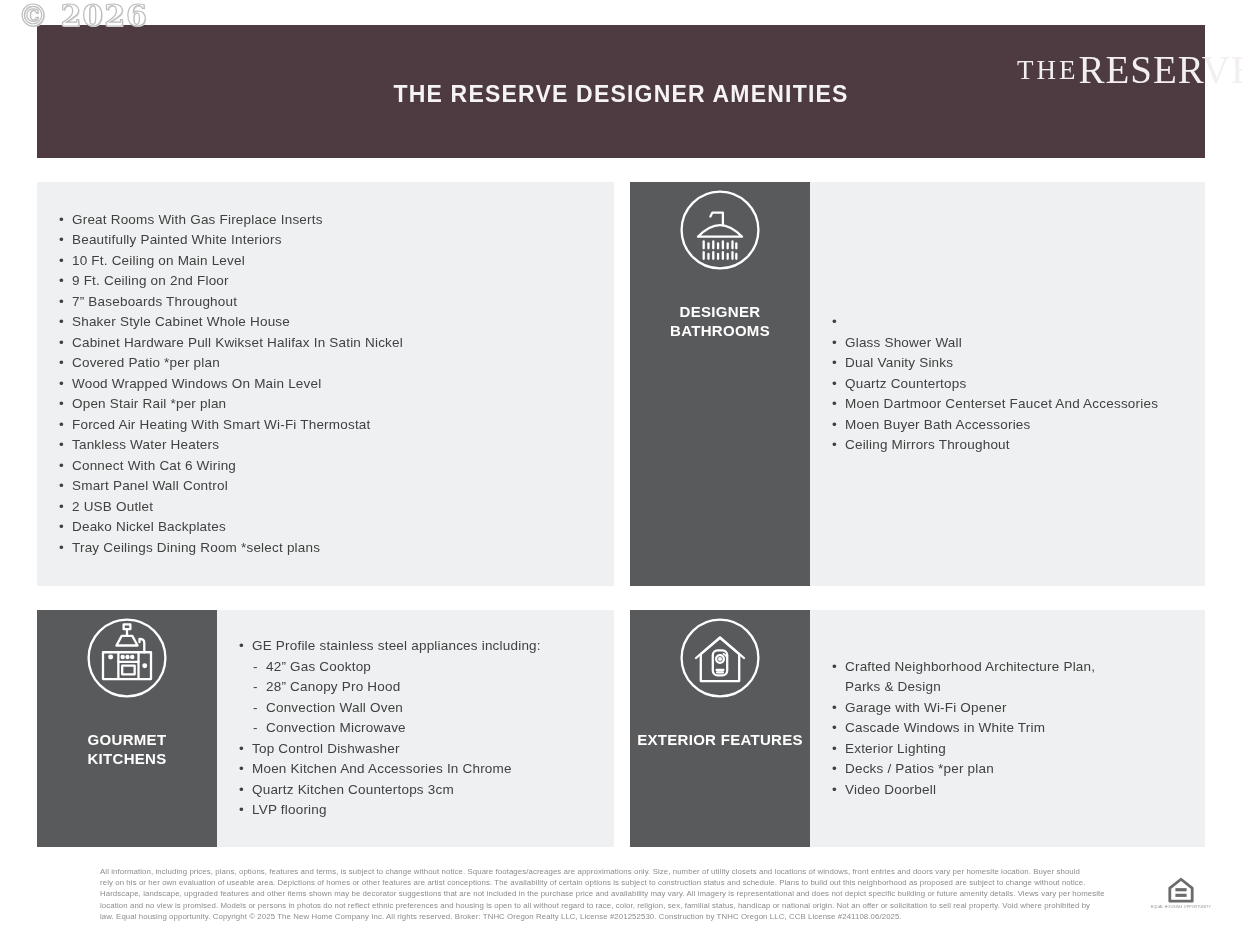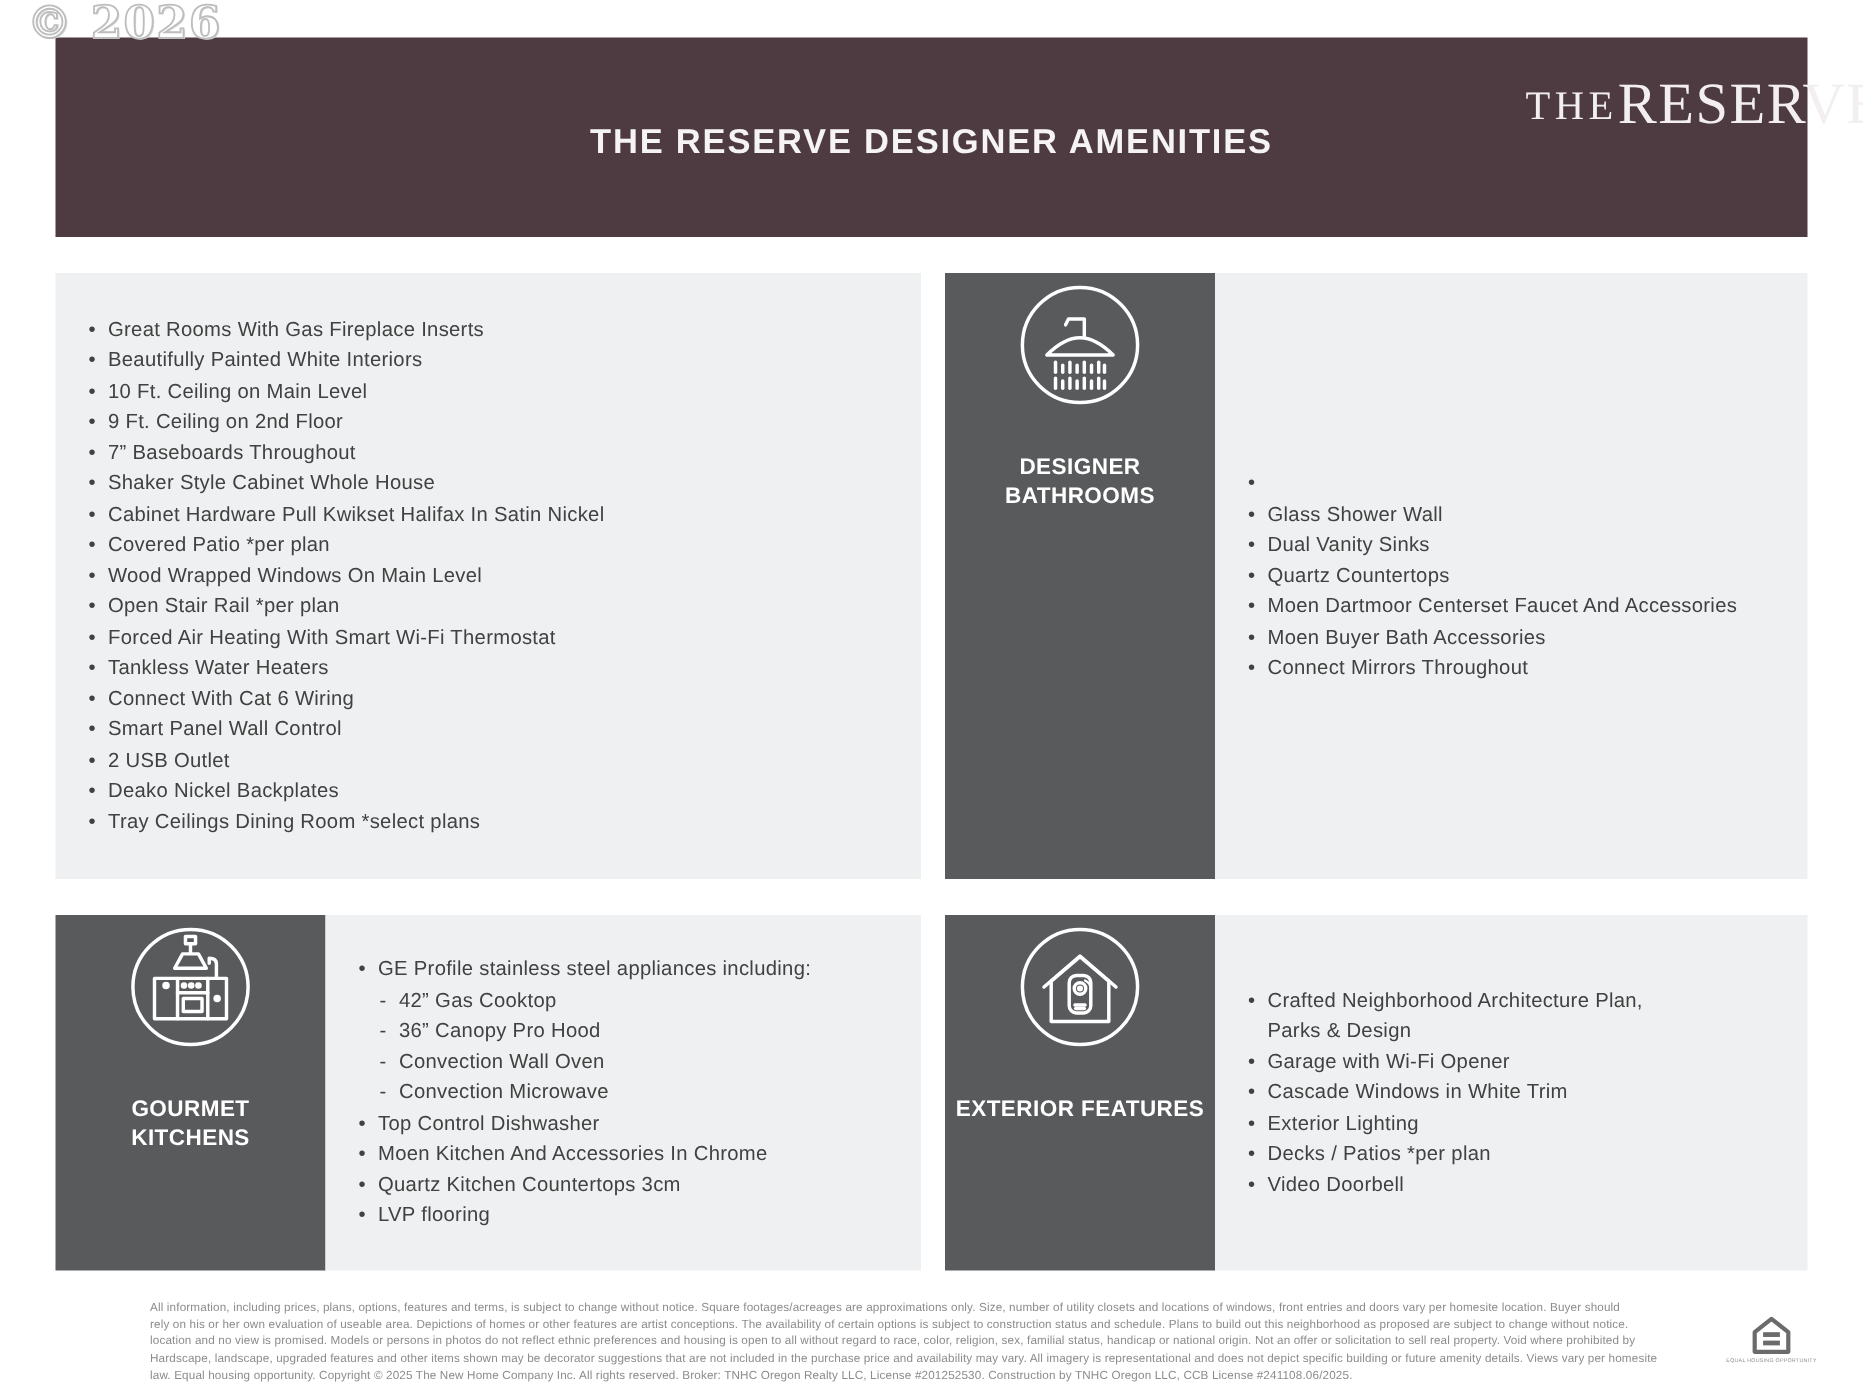--- a/index.html
+++ b/index.html
@@ -219,21 +219,21 @@
         <div class="li">
           <span class="pre">•</span>
           <span class="txt">Moen Dartmoor Centerset Faucet And Accessories</span>
         </div>
         <div class="li">
           <span class="pre">•</span>
           <span class="txt">Moen Buyer Bath Accessories</span>
         </div>
         <div class="li">
           <span class="pre">•</span>
-          <span class="txt">Connect Mirrors Throughout</span>
+          <span class="txt">Ceiling Mirrors Throughout</span>
         </div>
       </div>
   </div>
 </div>
 
 <div class="card card-2">
   <div class="block">
     <div class="group">
       <span>
         <svg viewBox="0 0 100 100" width="96" height="96" fill="none" stroke="#ffffff" stroke-width="2.4" stroke-linecap="round" stroke-linejoin="round">
@@ -265,21 +265,21 @@
         <div class="li">
           <span class="pre">•</span>
           <span class="txt">GE Profile stainless steel appliances including:</span>
         </div>
         <div class="li indent">
           <span class="pre">-</span>
           <span class="txt">42” Gas Cooktop</span>
         </div>
         <div class="li indent">
           <span class="pre">-</span>
-          <span class="txt">36” Canopy Pro Hood</span>
+          <span class="txt">28” Canopy Pro Hood</span>
         </div>
         <div class="li indent">
           <span class="pre">-</span>
           <span class="txt">Convection Wall Oven</span>
         </div>
         <div class="li indent">
           <span class="pre">-</span>
           <span class="txt">Convection Microwave</span>
         </div>
         <div class="li">
@@ -349,22 +349,22 @@
           <span class="pre">•</span>
           <span class="txt">Video Doorbell</span>
         </div>
       </div>
   </div>
 </div>
 
 <div class="disclaimer">
     <div>All information, including prices, plans, options, features and terms, is subject to change without notice. Square footages/acreages are approximations only. Size, number of utility closets and locations of windows, front entries and doors vary per homesite location. Buyer should</div>
     <div>rely on his or her own evaluation of useable area. Depictions of homes or other features are artist conceptions. The availability of certain options is subject to construction status and schedule. Plans to build out this neighborhood as proposed are subject to change without notice.</div>
+    <div>Hardscape, landscape, upgraded features and other items shown may be decorator suggestions that are not included in the purchase price and availability may vary. All imagery is representational and does not depict specific building or future amenity details. Views vary per homesite</div>
     <div>location and no view is promised. Models or persons in photos do not reflect ethnic preferences and housing is open to all without regard to race, color, religion, sex, familial status, handicap or national origin. Not an offer or solicitation to sell real property. Void where prohibited by</div>
-    <div>Hardscape, landscape, upgraded features and other items shown may be decorator suggestions that are not included in the purchase price and availability may vary. All imagery is representational and does not depict specific building or future amenity details. Views vary per homesite</div>
     <div>law. Equal housing opportunity. Copyright © 2025 The New Home Company Inc. All rights reserved. Broker: TNHC Oregon Realty LLC, License #201252530. Construction by TNHC Oregon LLC, CCB License #241108.06/2025.</div>
   </div>
 
 <div class="eh-logo">
   <span>
     <svg viewBox="0 0 32 30" width="30" height="28" fill="none" stroke="#6b6b6b" stroke-width="3" stroke-linejoin="round">
       <path d="M4,13 L16,3.5 L28,13 L28,27 L4,27 Z"></path>
       <rect x="10" y="13" width="12" height="3.4" fill="#6b6b6b" stroke="none"></rect>
       <rect x="10" y="19" width="12" height="3.4" fill="#6b6b6b" stroke="none"></rect>
     </svg>

